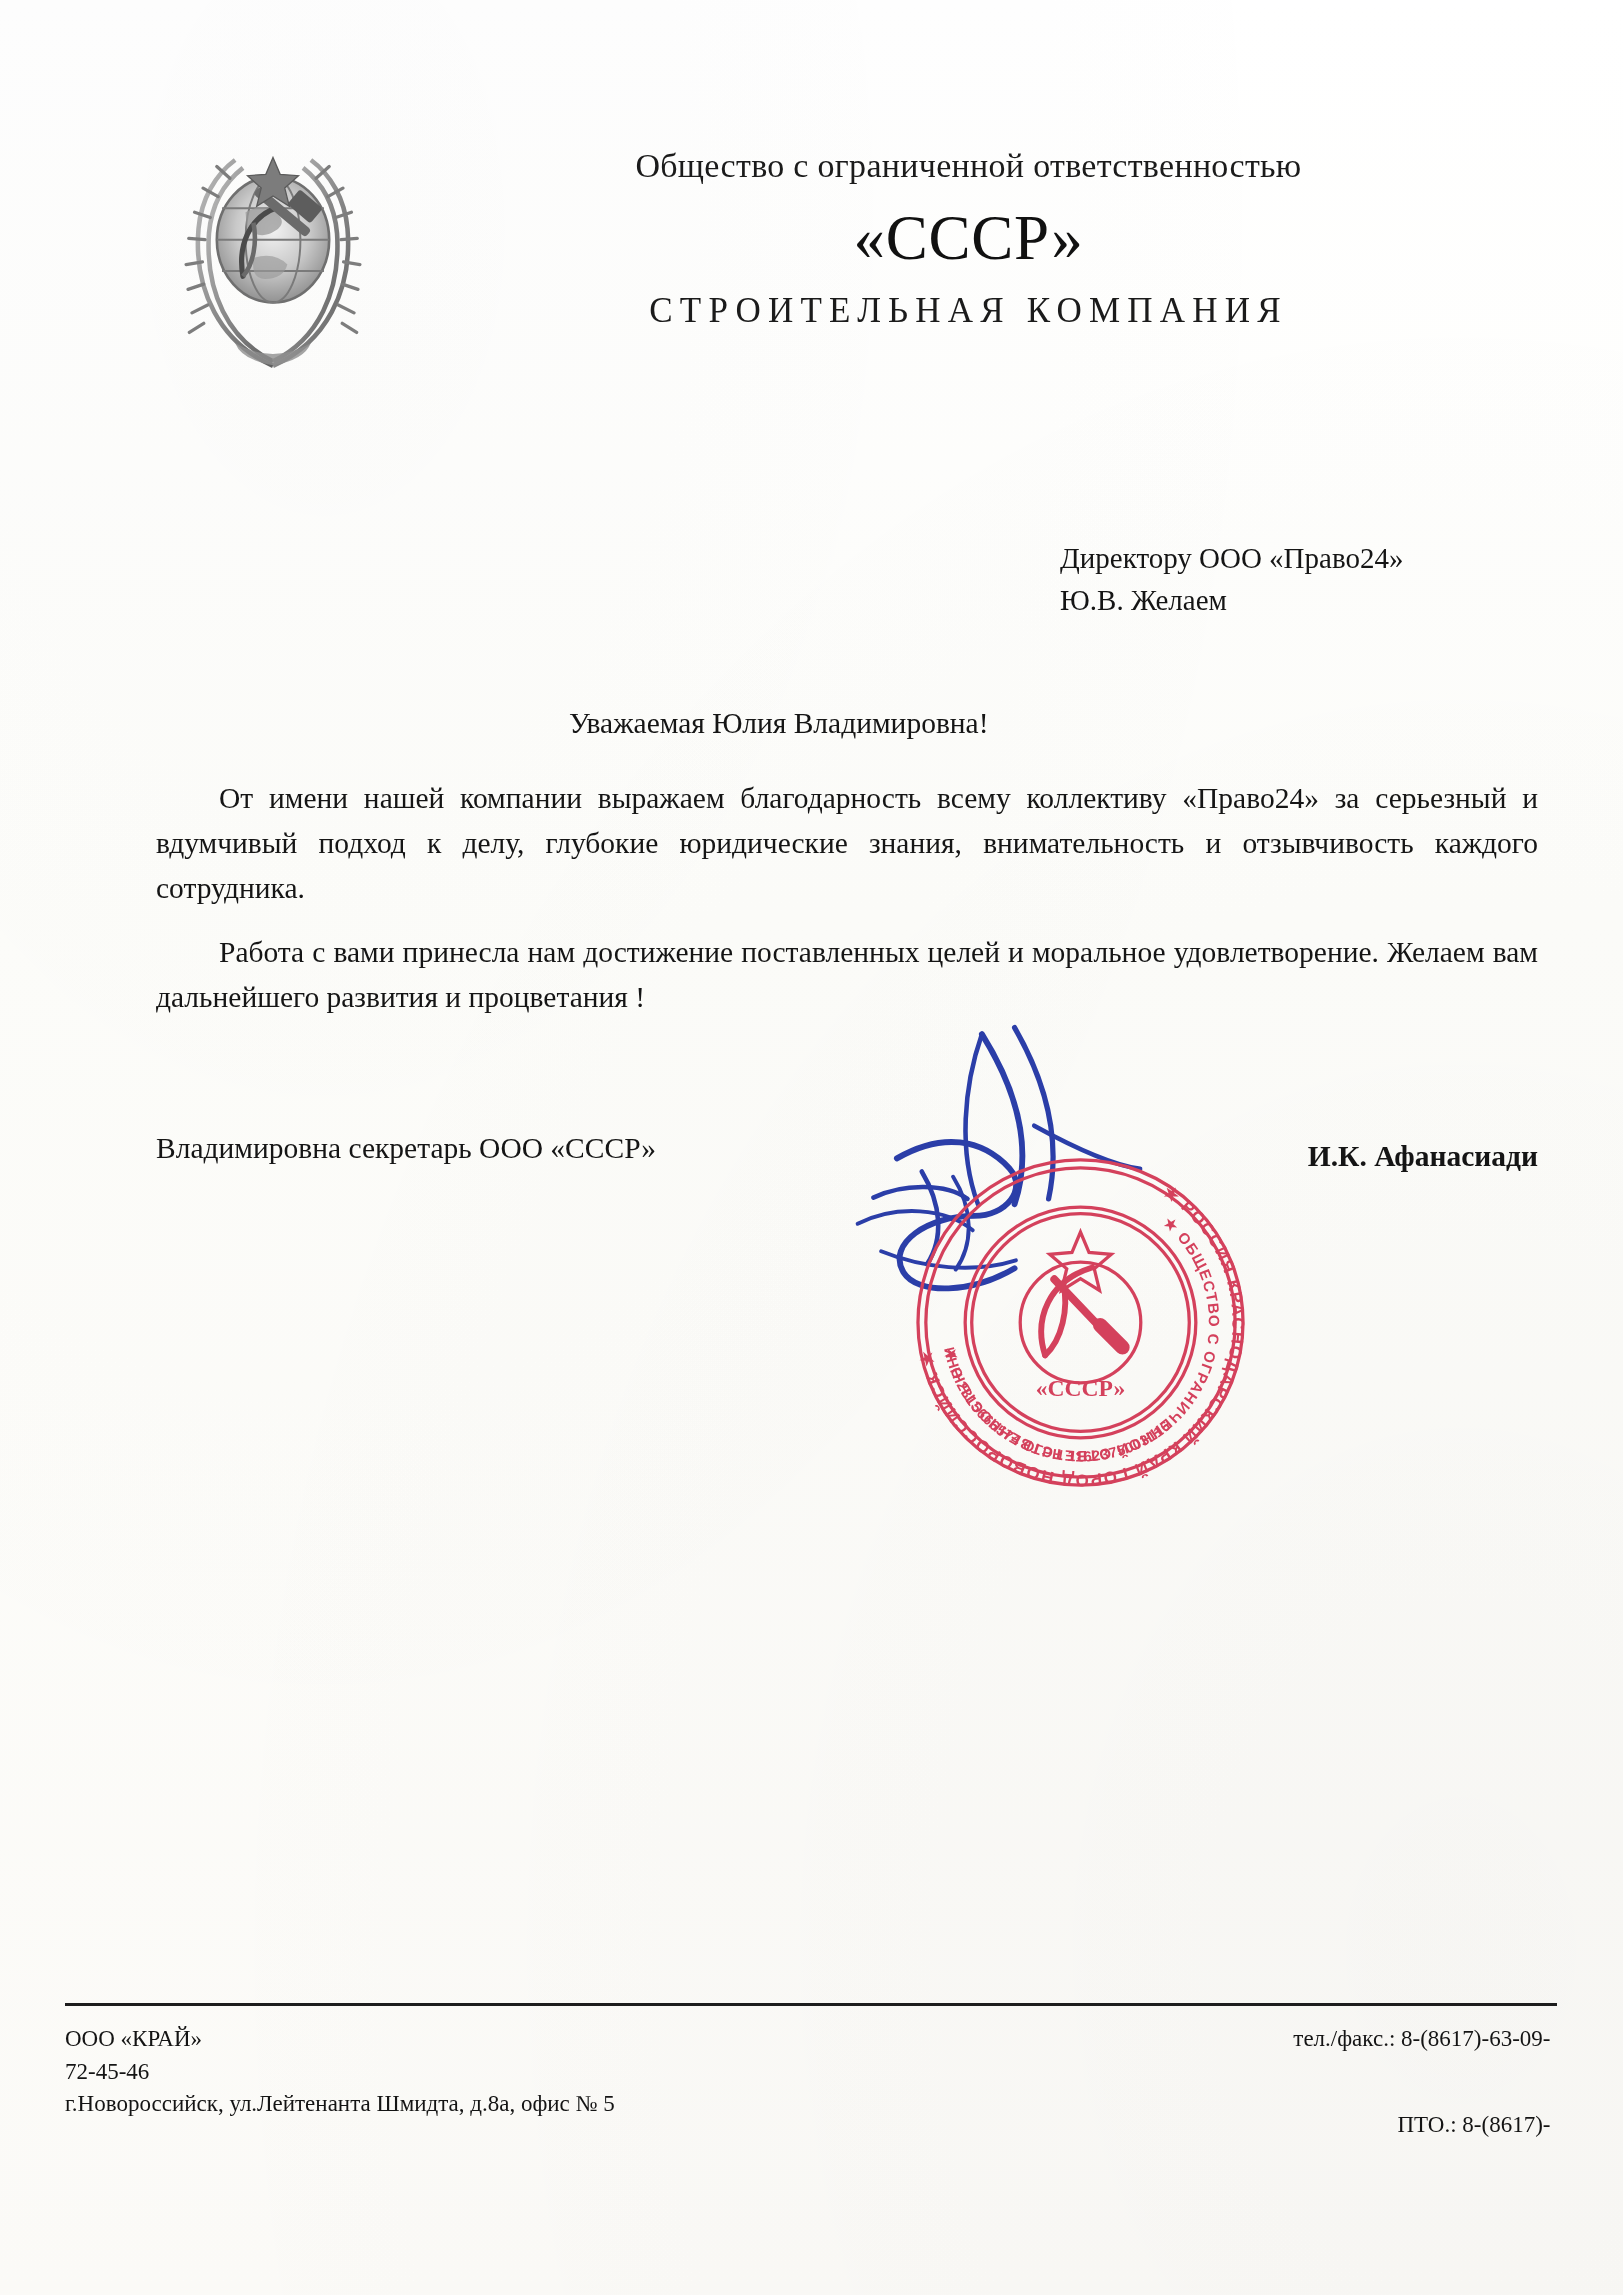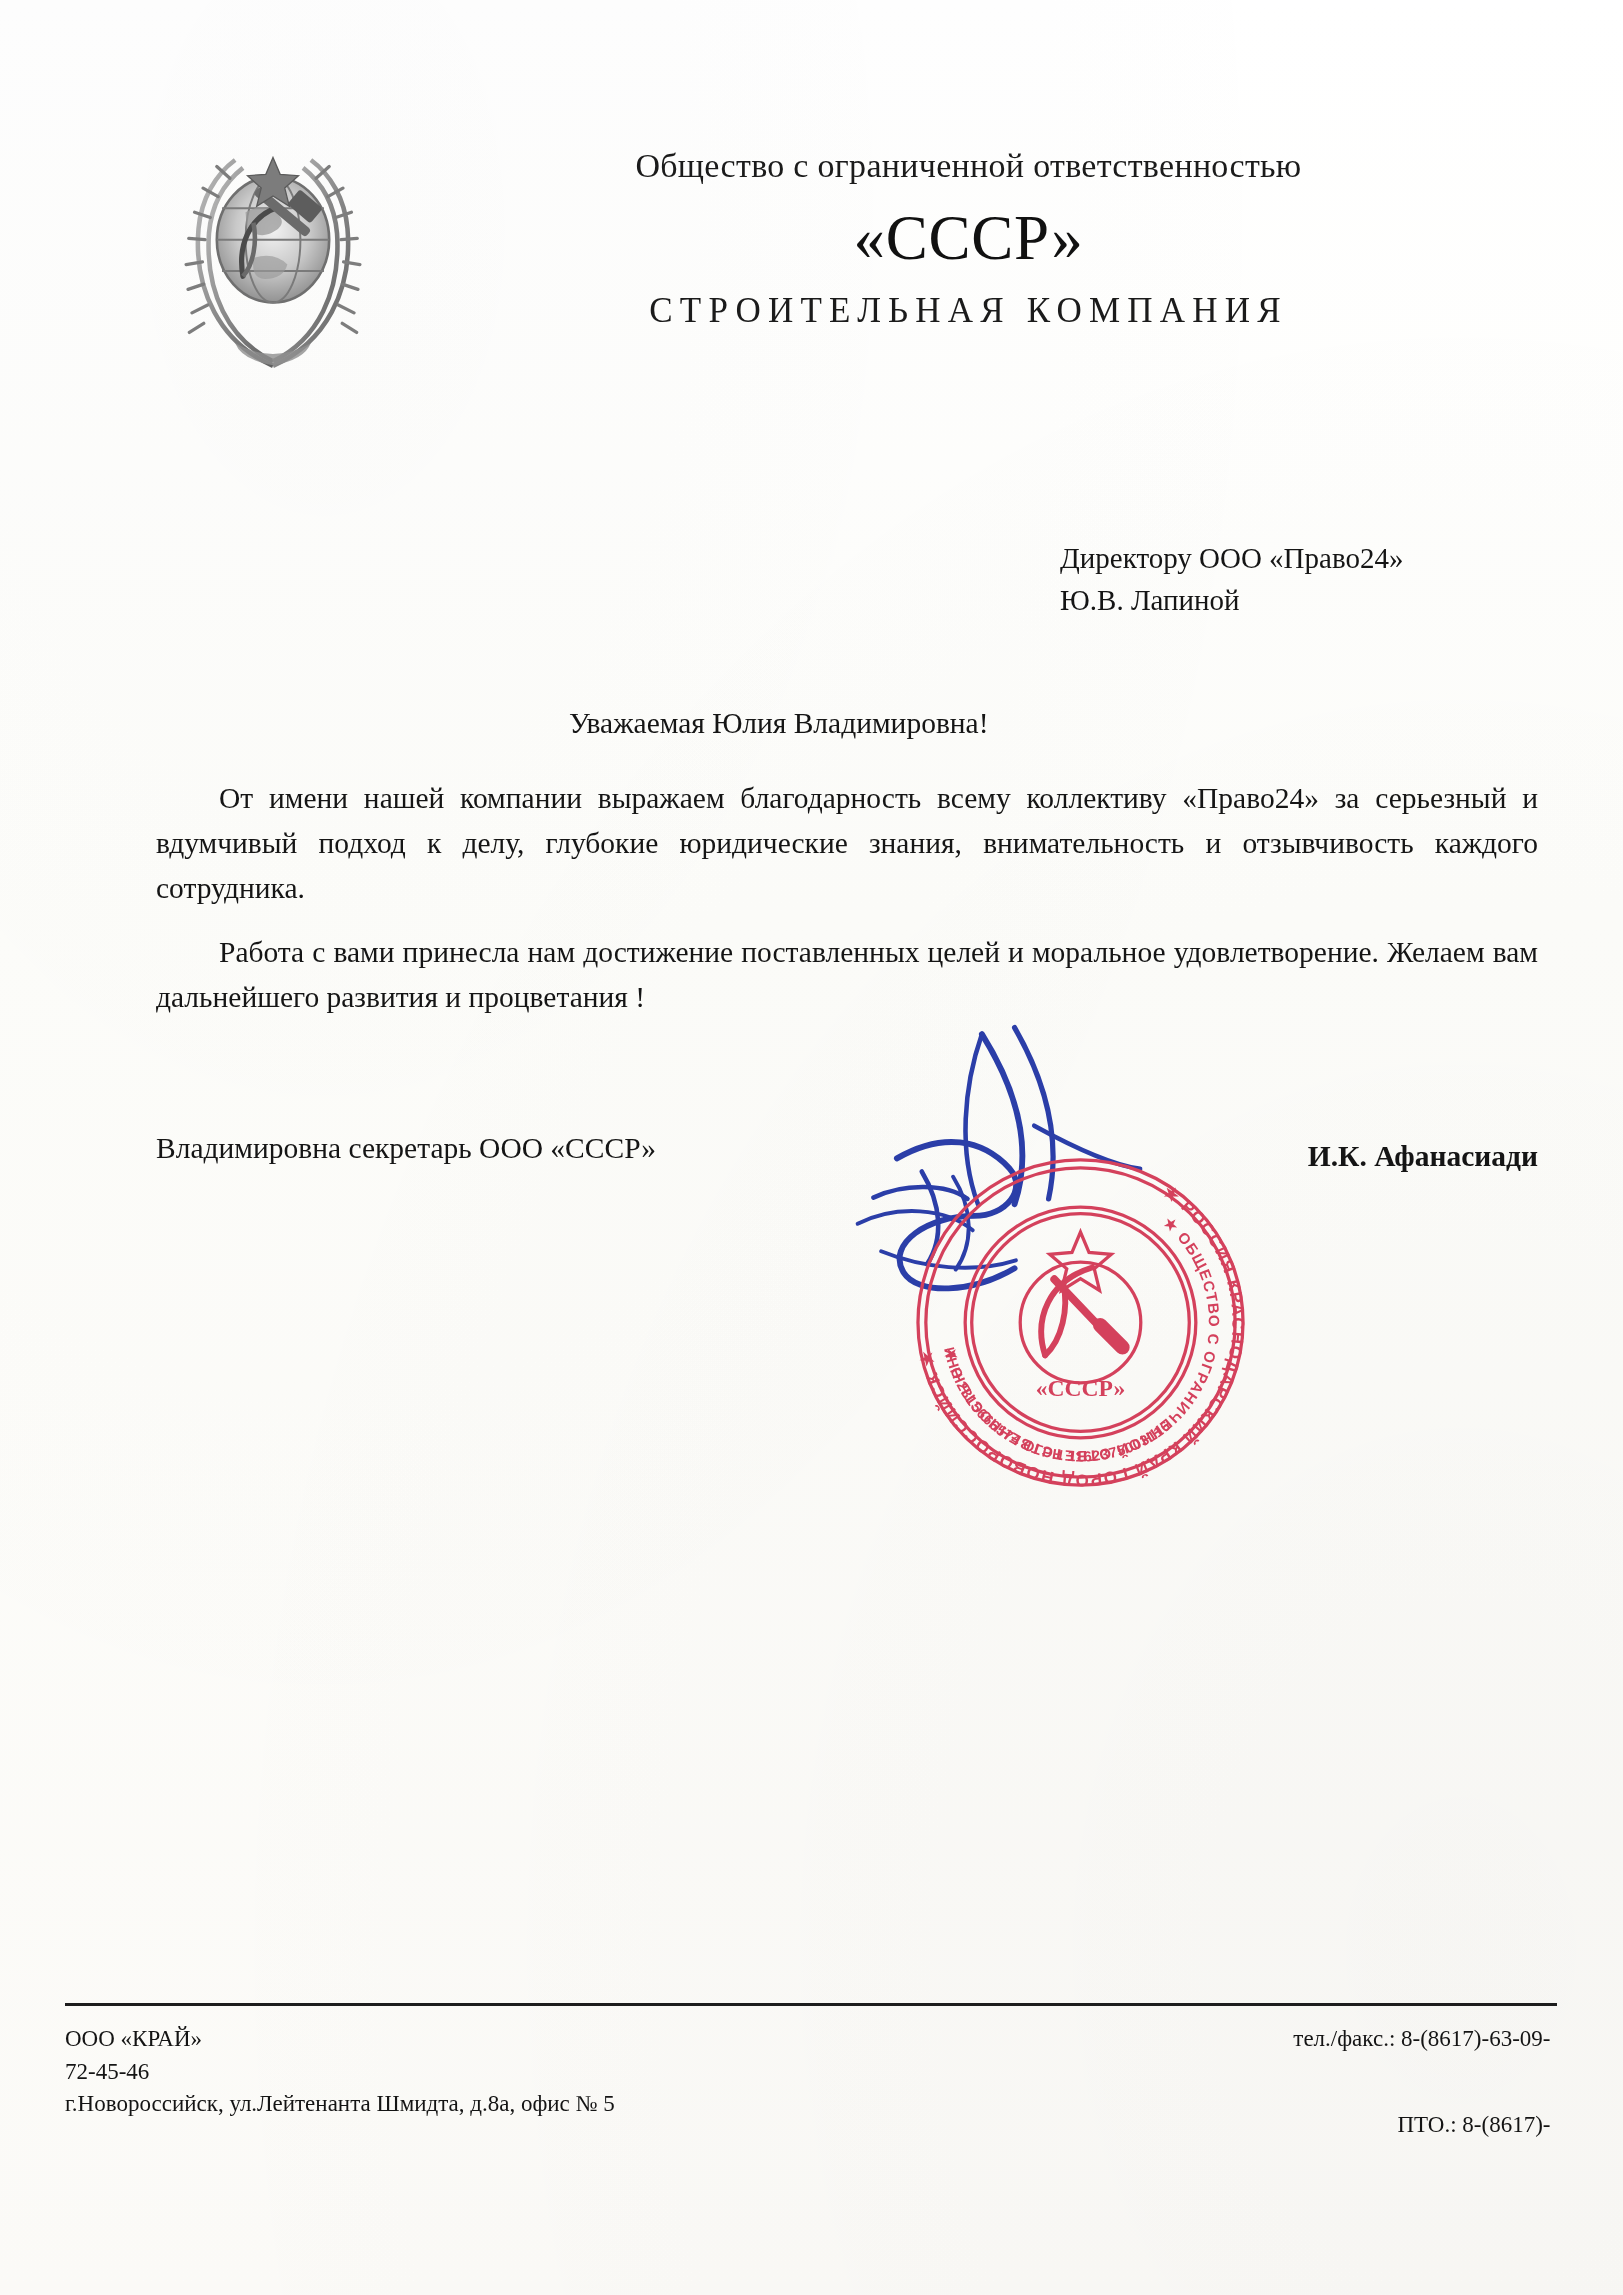--- a/index.html
+++ b/index.html
@@ -239,21 +239,21 @@
 
     <div class="company-block">
       <div class="company-line1">Общество с ограниченной ответственностью</div>
       <div class="company-name">«СССР»</div>
       <div class="company-sub">СТРОИТЕЛЬНАЯ КОМПАНИЯ</div>
     </div>
   </div>
 
   <div class="addressee">
     <div>Директору ООО «Право24»</div>
-    <div>Ю.В. Лапиной</div>
+    <div>Ю.В. Желаем</div>
   </div>
 
   <div class="greeting">Уважаемая Юлия Владимировна!</div>
 
   <div class="body-text">
     <p>От имени нашей компании выражаем благодарность всему коллективу «Право24» за серьезный и вдумчивый подход к делу, глубокие юридические знания, внимательность и отзывчивость каждого сотрудника.</p>
     <p>Работа с вами принесла нам достижение поставленных целей и моральное удовлетворение. Желаем вам дальнейшего развития и процветания !</p>
   </div>
 
   <div class="sig-row">

